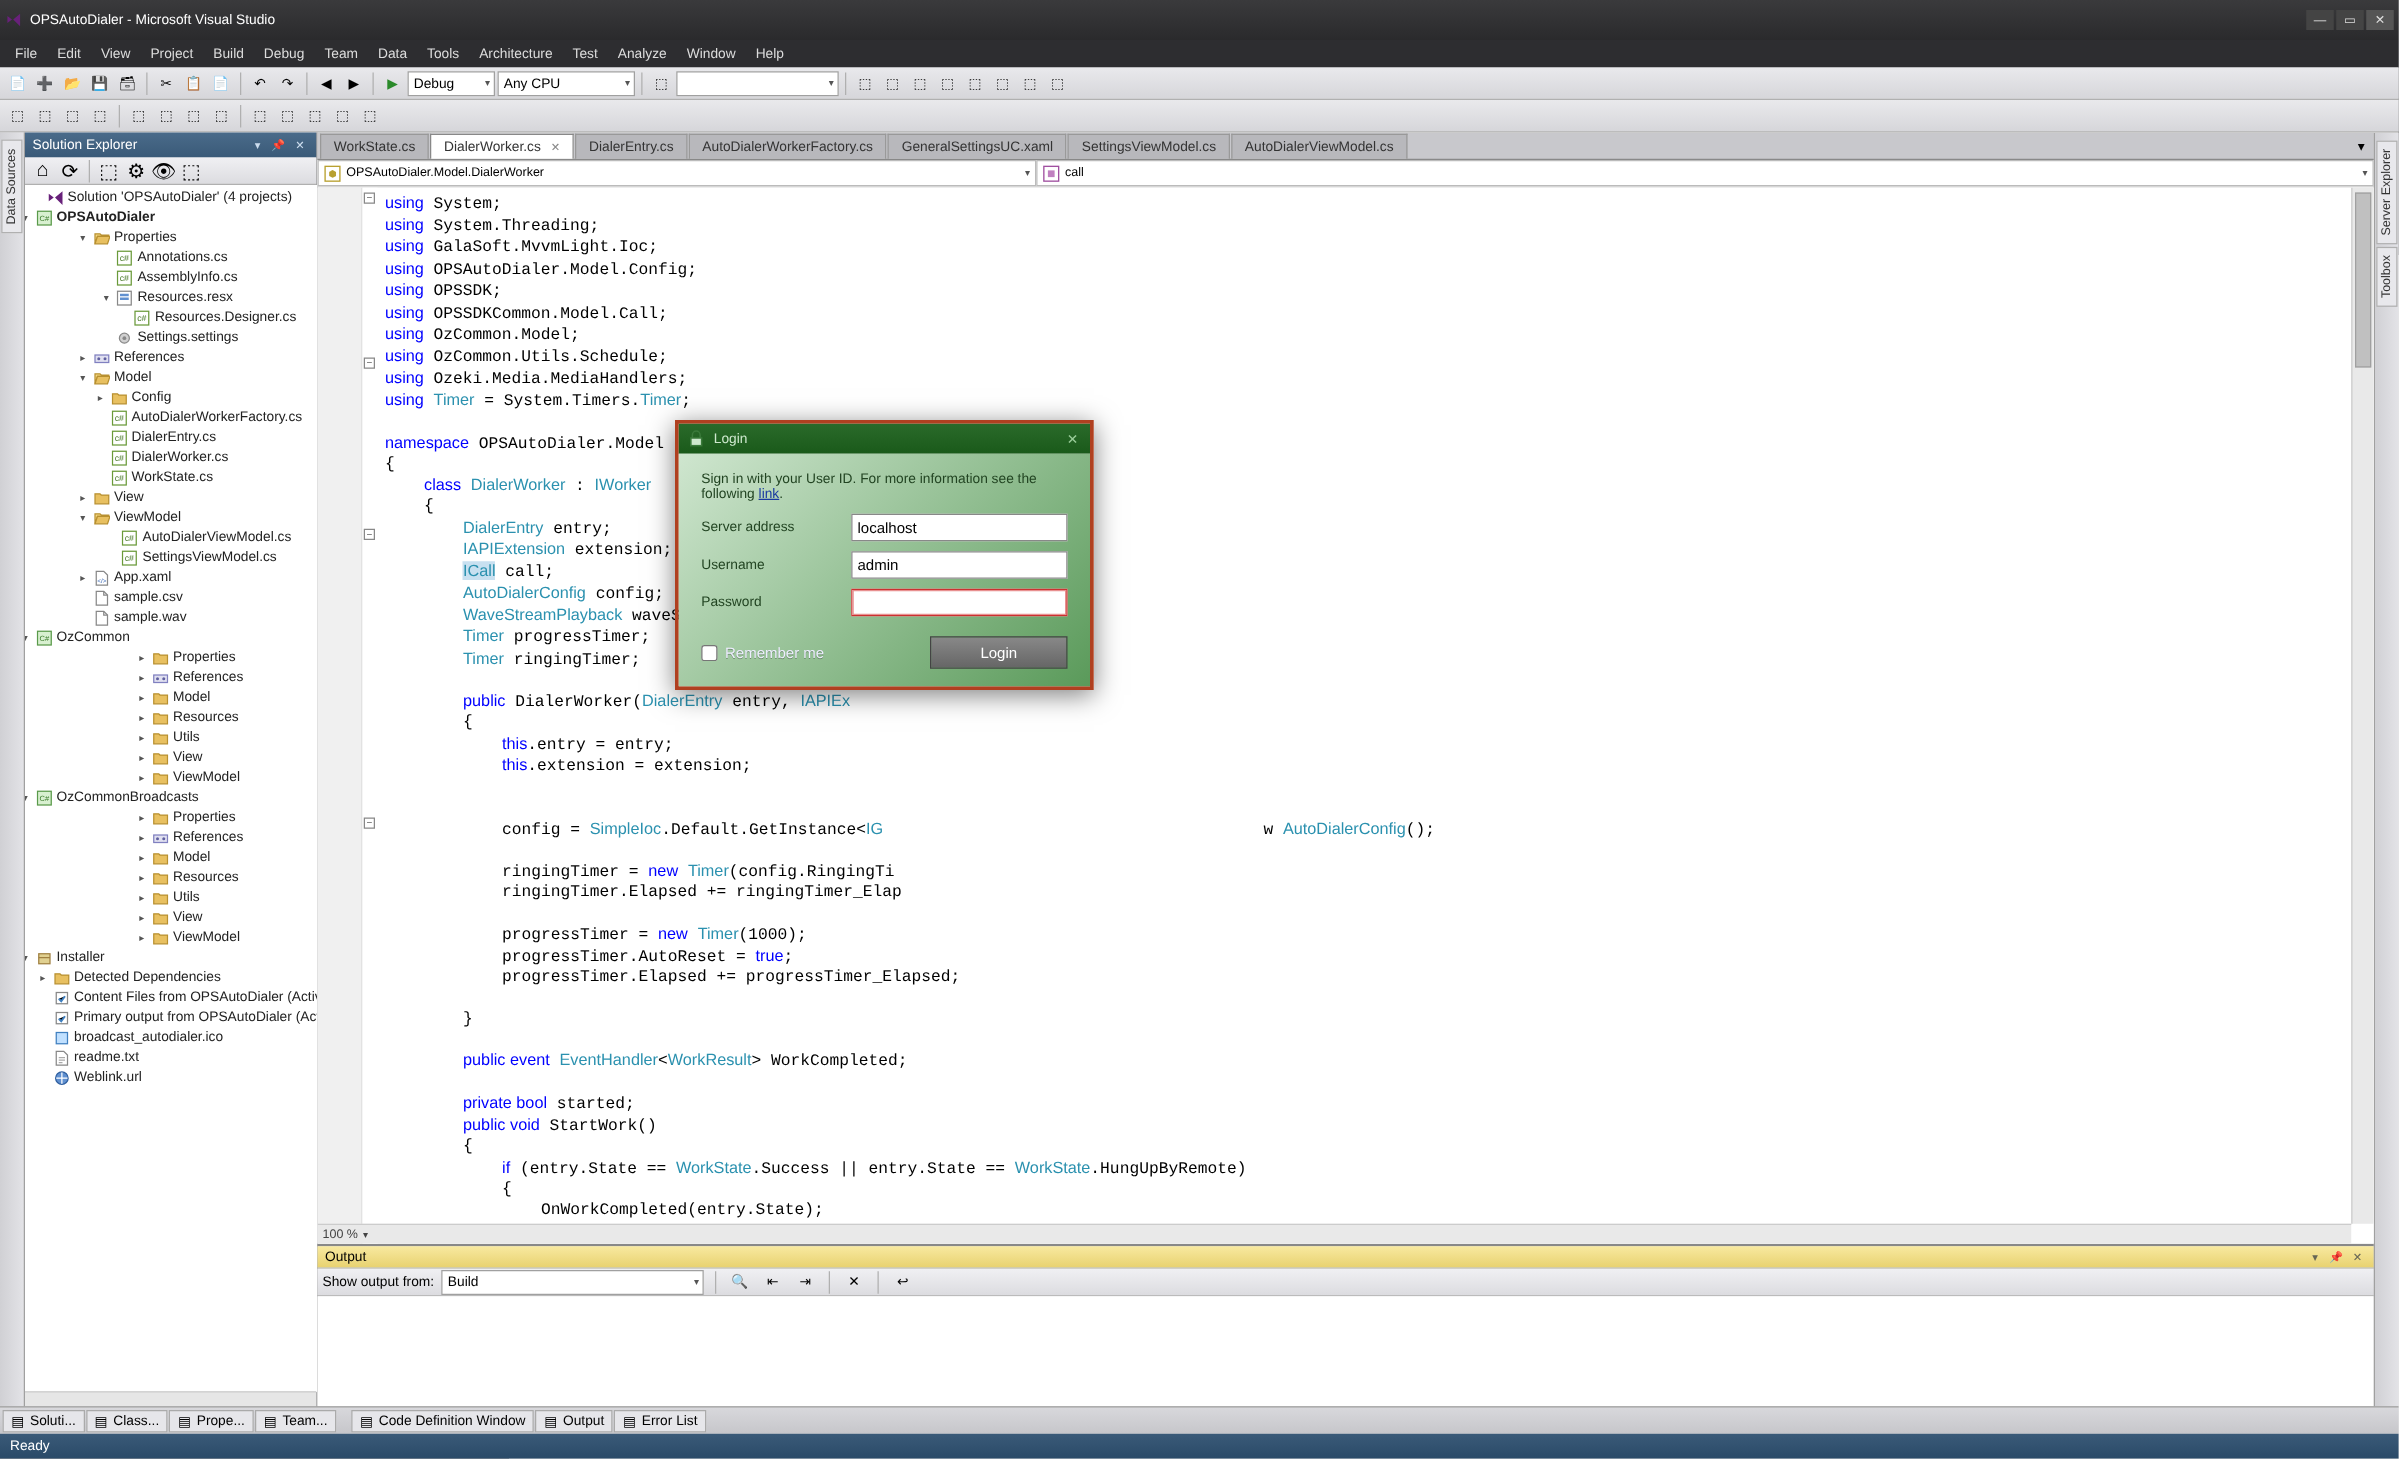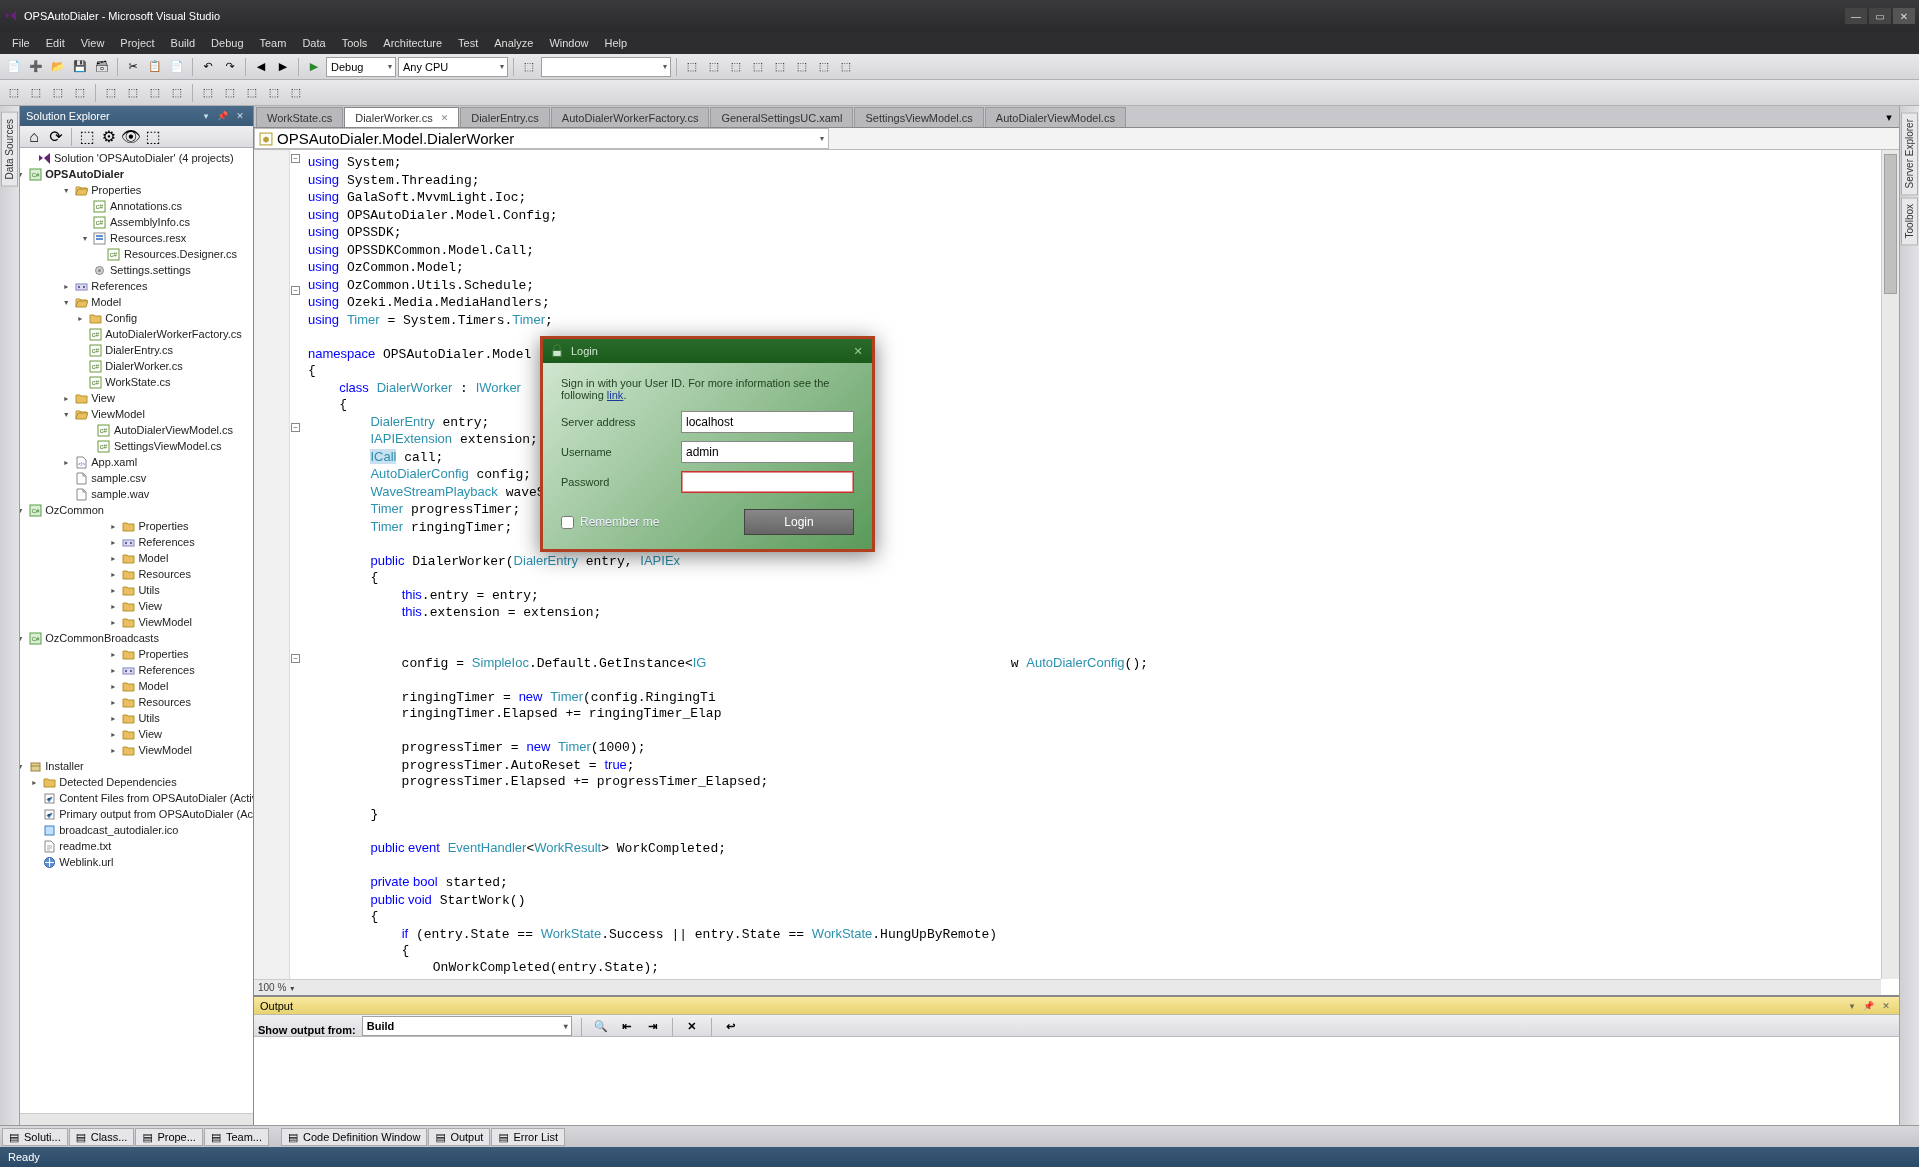--- a/index.html
+++ b/index.html
@@ -48,21 +48,21 @@
 .tree .bold { font-weight:bold; }
 .tree-scroll { height:12px; background:#e6e6e6; border-top:1px solid #ccc; }
 
 
 .editorcol { flex:1; display:flex; flex-direction:column; min-width:0; }
 .tabstrip { height:22px; background:#c8c8cc; display:flex; align-items:flex-end; font-size:11px; border-bottom:1px solid #888; padding-left:2px; }
 .tab { height:20px; padding:2px 10px; background:#b8b8bc; border:1px solid #999; border-bottom:none; margin-right:1px; display:flex; align-items:center; gap:4px; color:#333; }
 .tab.active { background:#fff; border-color:#888; }
 .tab .x { font-size:9px; color:#888; margin-left:4px; }
 .tabstrip .spacer { flex:1; }
-.navbar { height:22px; background:#f3f3f3; border-bottom:1px solid #ccc; display:flex; font-size:15px;flex-direction:column; }
+.navbar { height:22px; background:#f3f3f3; border-bottom:1px solid #ccc; display:flex; font-size:10px; }
 .navbar .navcombo { flex:1; border:1px solid #bbb; background:#fff; padding:1px 4px; display:flex; align-items:center; position:relative; }
 .navbar .navcombo:first-child { max-width:575px; }
 .navbar .navcombo::after { content:"▾"; position:absolute; right:4px; font-size:8px; color:#555; }
 .ncico { width:14px; height:14px; margin-right:4px; display:inline-flex; align-items:center; justify-content:center; }
 .code { flex:1; position:relative; background:#fff; overflow:hidden; }
 .gutter { position:absolute; left:0; top:0; bottom:0; width:36px; background:#f0f0f0; border-right:1px solid #ddd; }
 .codemargin { position:absolute; left:36px; top:0; bottom:0; width:12px; background:#fff; }
 .codemargin .fold { position:absolute; left:1px; width:9px; height:9px; border:1px solid #888; background:#fff; font-size:8px; line-height:7px; text-align:center; color:#555; }
 pre.src { position:absolute; left:54px; top:4px; right:22px; font-family:Consolas,"Courier New",monospace; font-size:13px; line-height:16.5px; color:#000; white-space:pre; }
 .kw { color:#0000ff; }
@@ -71,21 +71,21 @@
 .code-scroll-v { position:absolute; right:0; top:0; bottom:16px; width:18px; background:#e9e9e9; border-left:1px solid #ccc; }
 .code-scroll-v .thumb { position:absolute; left:2px; right:2px; top:4px; height:140px; background:#c0c0c0; border:1px solid #a0a0a0; }
 .code-scroll-h { position:absolute; left:0; right:18px; bottom:0; height:16px; background:#e9e9e9; border-top:1px solid #ccc; display:flex; align-items:center; font-size:10px; padding-left:4px; color:#444; }
 .code-scroll-h .zoom::after{content:"▾"; font-size:8px; margin-left:4px;}
 
 
 .outputpanel { height:130px; border-top:2px solid #888; display:flex; flex-direction:column; }
 .outputheader { height:18px; background:linear-gradient(#f8e9a0,#e8d270); font-size:11px; padding:1px 6px; display:flex; align-items:center; border-bottom:1px solid #bba; }
 .outputheader .spacer{flex:1;}
 .outputheader .phbtn { width:14px; height:14px; margin-left:3px; font-size:9px; color:#665; display:flex; align-items:center; justify-content:center; }
-.outputtools { height:22px; background:linear-gradient(#f0f0f3,#dcdce0); border-bottom:1px solid #bbb; display:flex; align-items:flex-end; font-size:11px; padding:0 4px; gap:6px;font-weight:bold; }
+.outputtools { height:22px; background:linear-gradient(#f0f0f3,#dcdce0); border-bottom:1px solid #bbb; display:flex; align-items:center; font-size:11px; padding:0 4px; gap:6px; }
 .outputbody { flex:1; background:#fff; }
 
 
 .bottomtabs { height:22px; background:linear-gradient(#d8d8dc,#c6c6ca); border-top:1px solid #999; display:flex; align-items:center; font-size:11px; padding:0 2px; gap:1px; }
 .btab { height:18px; padding:1px 6px; background:#e6e6ea; border:1px solid #aaa; display:flex; align-items:center; gap:3px; }
 .btab .bico { width:12px; height:12px; display:inline-flex; }
 
 
 .statusbar { height:20px; background:linear-gradient(#3a5a78,#2a4a68); color:#fff; font-size:11px; display:flex; align-items:center; padding:0 8px; }
 

